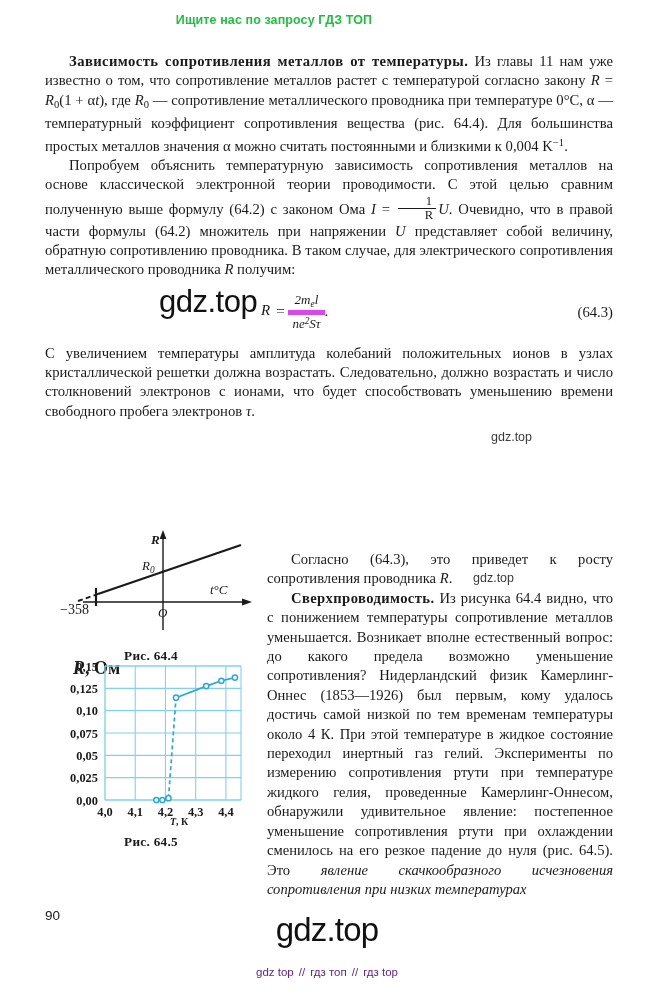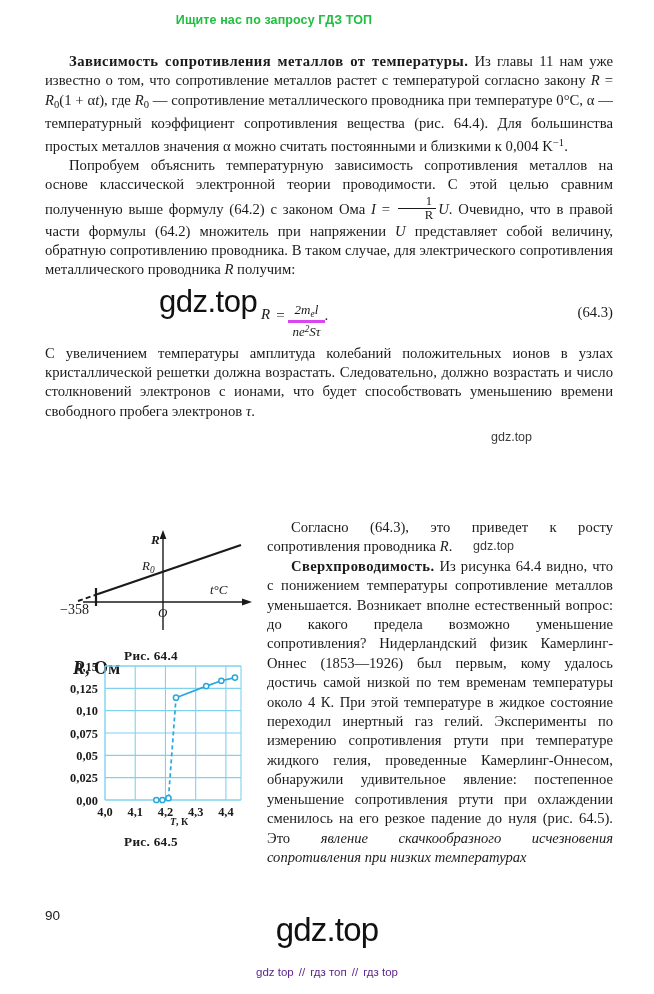--- a/index.html
+++ b/index.html
@@ -79,22 +79,22 @@
     white-space: nowrap;
   }
   .formula-body .lhs { font-style: italic; margin-right: 6px; }
   .bigfrac {
     display: inline-block;
     vertical-align: middle;
     text-align: center;
     line-height: 1.18;
     font-size: 13px;
   }
-  .bigfrac .num { display: block; padding: 0 4px 1px 4px; font-style: italic; margin-top: 10px; }
-  .bigfrac .den { display: block; padding: 1px 4px 0 4px; border-top: 3px solid #d946ef; font-style: italic; }
+  .bigfrac .num { display: block; padding: 0 4px 1px 4px; font-style: italic; }
+  .bigfrac .den { display: block; padding: 1px 4px 0 4px; border-top: 5px solid #d946ef; font-style: italic; }
   .formula-num {
     position: absolute;
     right: 0;
     top: 18px;
     font-size: 14.7px;
   }
 
   
   .wm-small {
     font-family: "Liberation Sans", sans-serif;
@@ -214,21 +214,21 @@
 
     <div class="formula-num">(64.3)</div>
   </div>
 
   <p class="txt"><span>С увеличением температуры амплитуда колебаний положительных ионов в узлах кристаллической решетки должна возрастать. Следовательно, должно возрастать и число столкновений электронов с ионами, что будет способствовать уменьшению времени свободного пробега электронов </span><i class="v">τ</i><span>.</span></p>
 </div>
 
 <div class="cols">
 
   <div class="col-right">
-    <p class="txt" style="text-indent:24px;"><span>Согласно (64.3), это приведет к росту сопротивления проводника </span><i class="v">R</i><span>.</span></p>
+    <p class="txt" style="text-indent:24px;margin-top:32px;"><span>Согласно (64.3), это приведет к росту сопротивления проводника </span><i class="v">R</i><span>.</span></p>
 
     <div style="position:relative;height:0;">
       <div class="wm-inline-right wm-small" style="left: 206px; top: -18px;">gdz.top</div>
     </div>
 
     <p class="txt ind"><b class="run-in">Сверхпроводимость.</b><span> Из рисунка 64.4 видно, что с понижением температуры сопротивление металлов уменьшается. Возникает вполне естественный вопрос: до какого предела возможно уменьшение сопротивления? Нидерландский физик Камерлинг-Оннес (1853—1926) был первым, кому удалось достичь самой низкой по тем временам температуры около 4 К. При этой температуре в жидкое состояние переходил инертный газ гелий. Эксперименты по измерению сопротивления ртути при температуре жидкого гелия, проведенные Камерлинг-Оннесом, обнаружили удивительное явление: постепенное уменьшение сопротивления ртути при охлаждении сменилось на его резкое падение до нуля (рис. 64.5). Это </span><i class="v">явление скачкообразного исчезновения сопротивления при низких температурах</i></p>
   </div>
 
   <div class="col-left">
 

